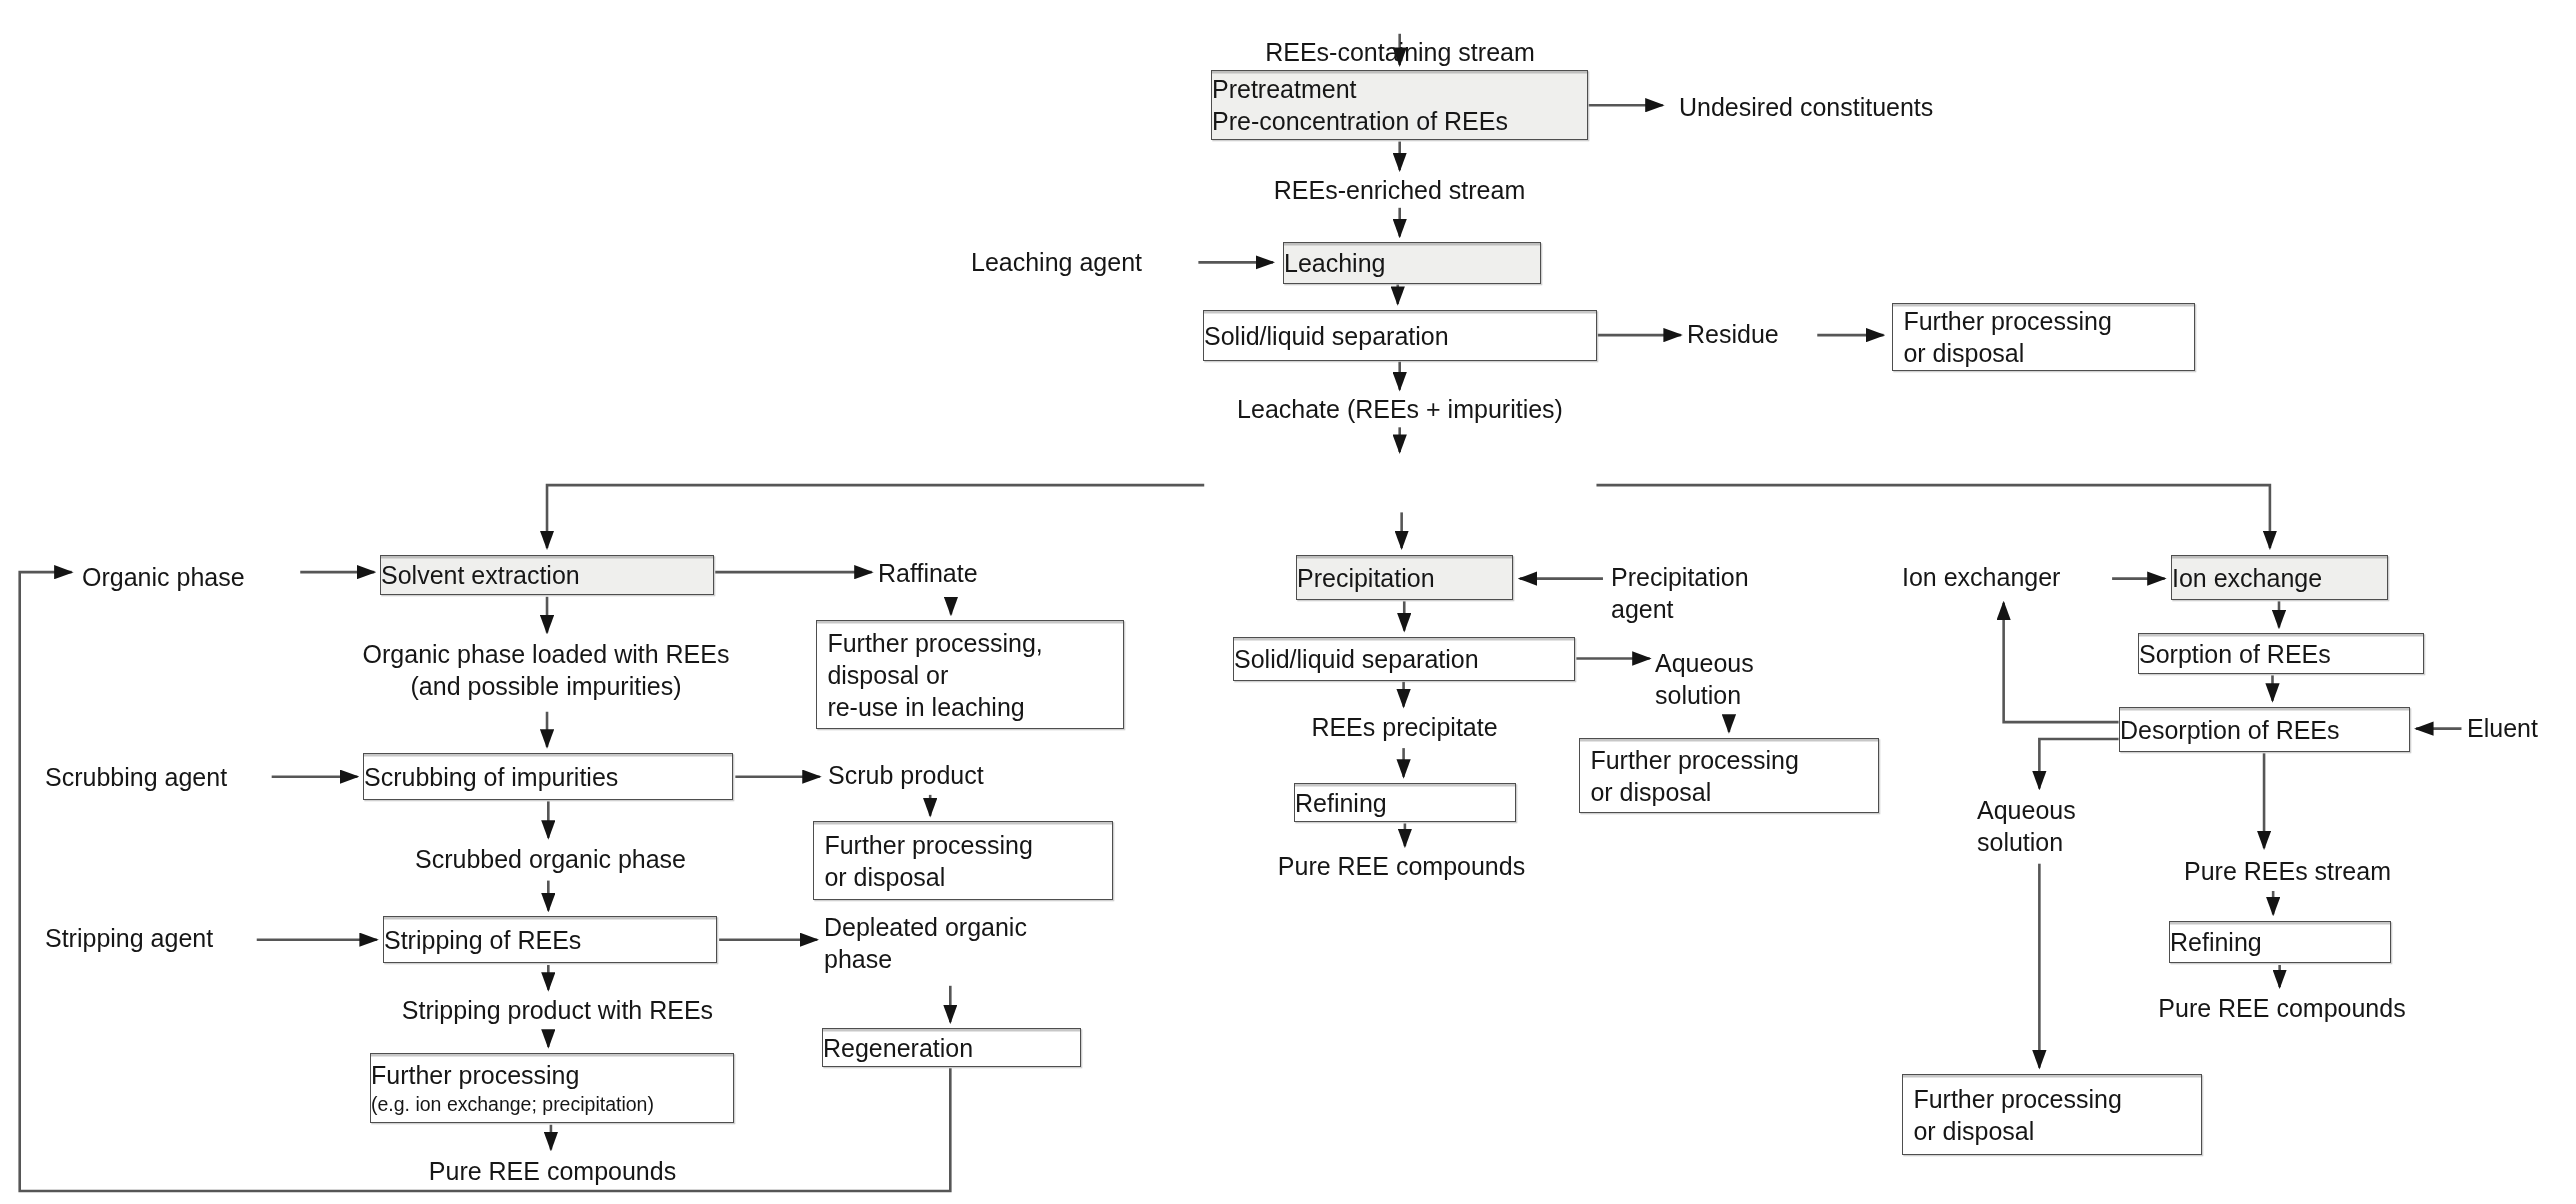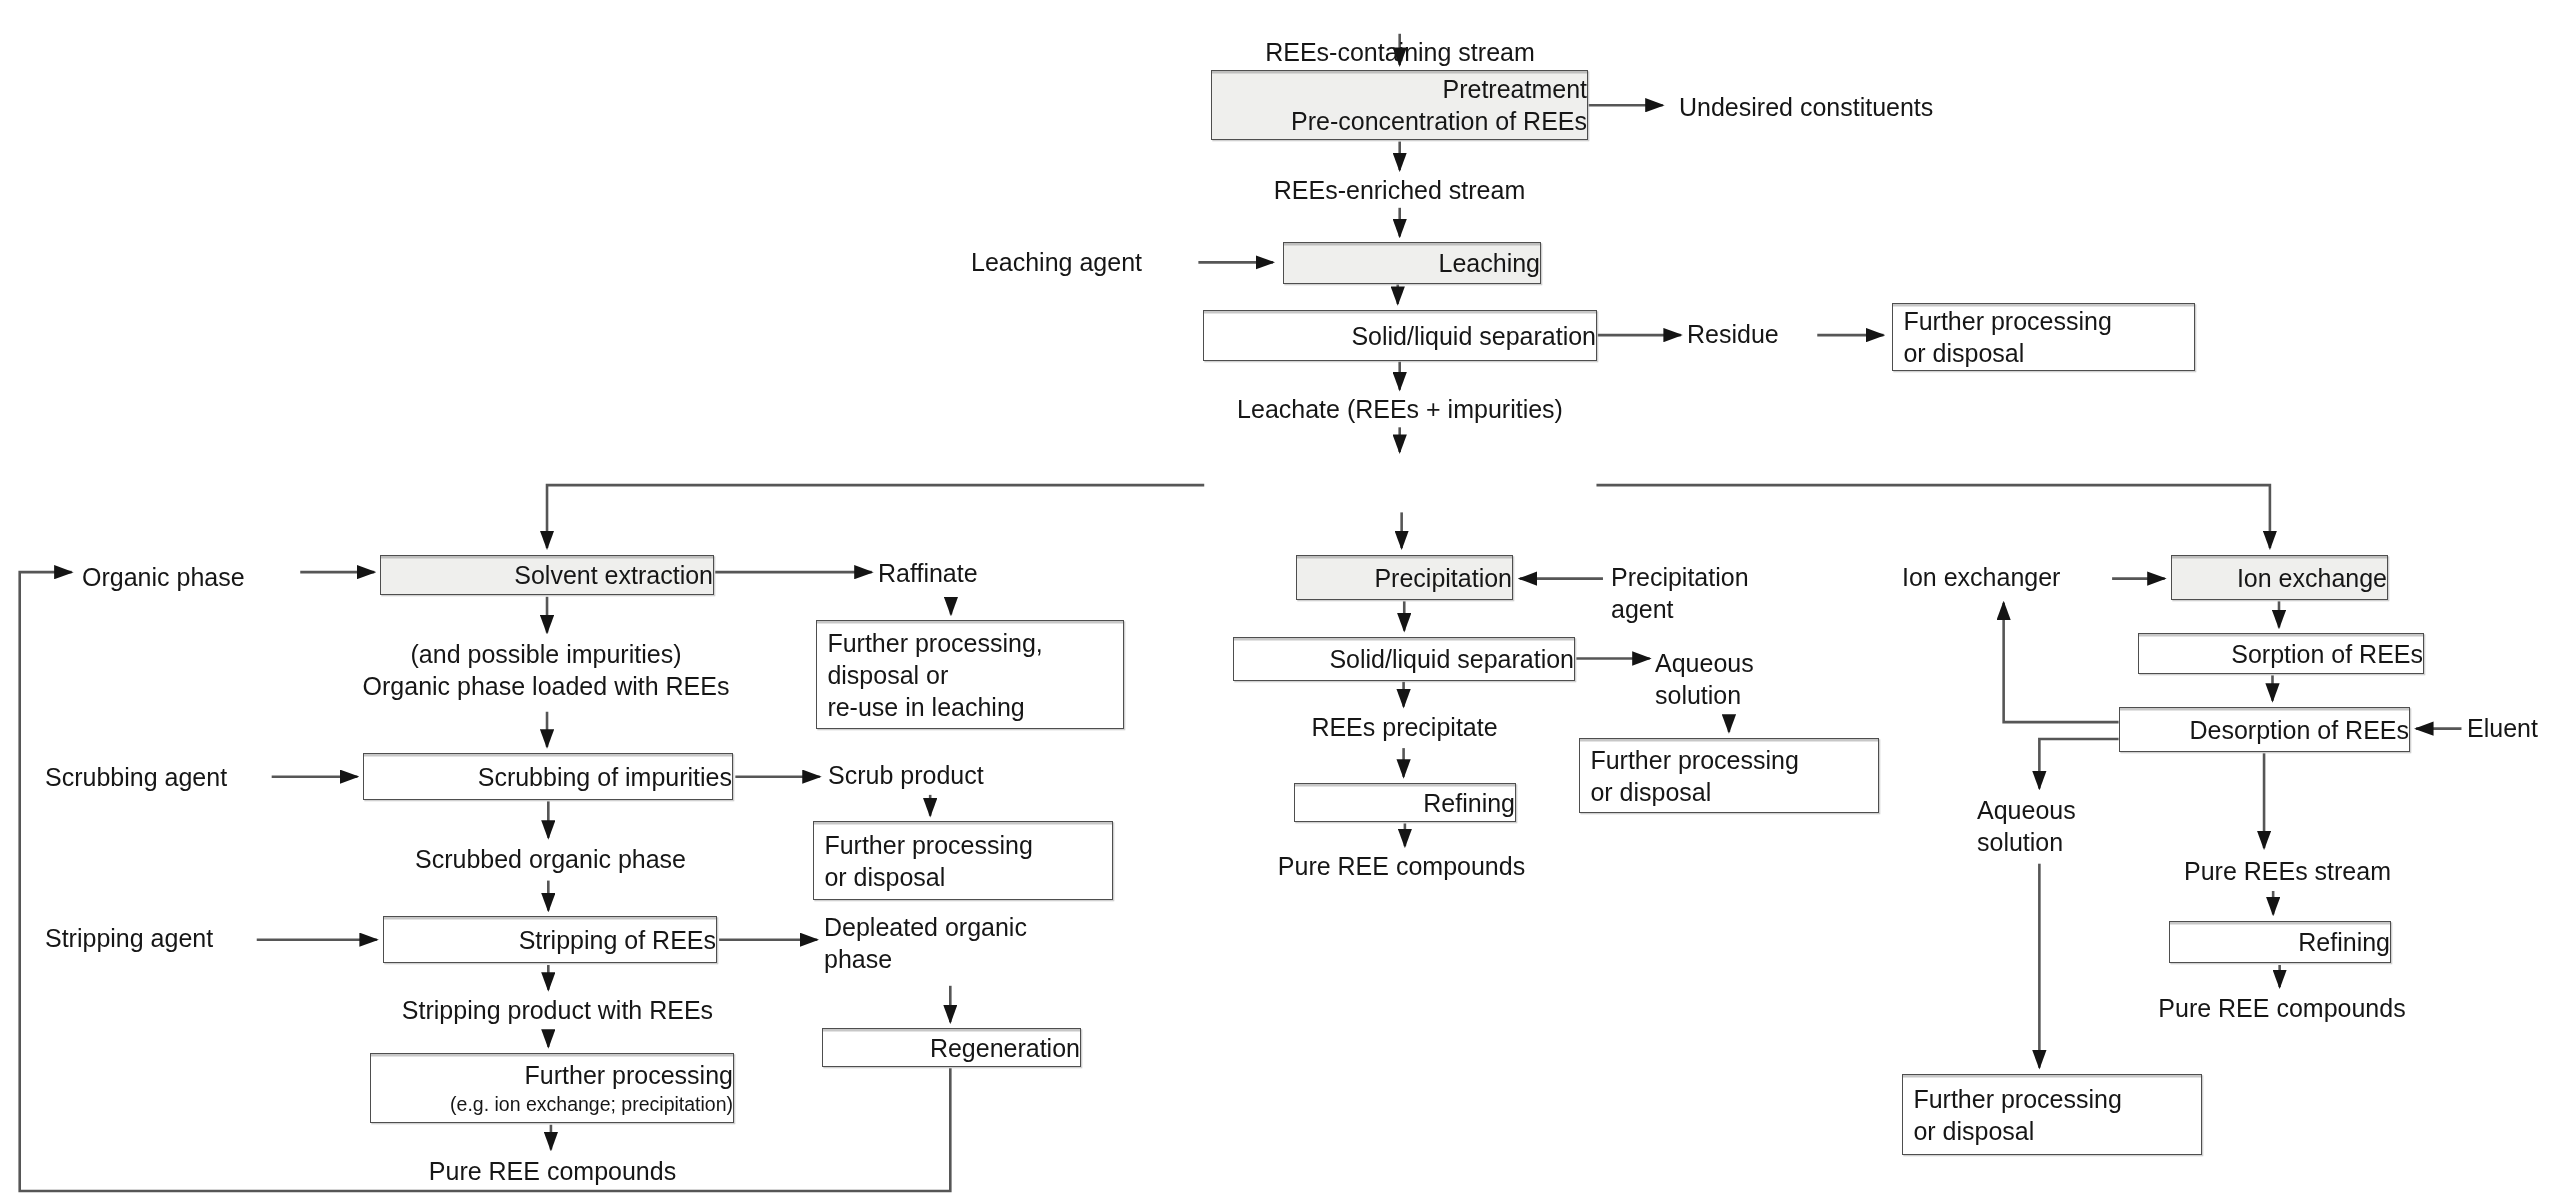--- a/index.html
+++ b/index.html
@@ -12,21 +12,21 @@
     background:var(--canvas-bg);
     font-family:"Liberation Sans","DejaVu Sans",sans-serif;
     color:var(--text);
   }
   #connectors{position:absolute;left:0;top:0;}
   .conn{stroke:var(--line);stroke-width:4;fill:none;}
   .box{
     position:absolute; box-sizing:border-box;
     border:1.9px solid var(--box-border);
     background:var(--box-fill-white);
-    display:flex; flex-direction:column; align-items:flex-end; justify-content:center;
+    display:flex; flex-direction:column; align-items:flex-start; justify-content:center;
     text-align:center; font-size:25px; line-height:32px; color:var(--text);
     box-shadow:inset 0 2.6px 0 rgba(130,130,130,.45), 1.3px 1.3px 0 rgba(150,150,150,.45);
   }
   .box.gray{background:var(--box-fill-gray);}
   .box.leftalign{align-items:flex-start;text-align:left;padding:2.6px 10.4px;}
   .box span{display:block;white-space:nowrap;}
   .lbl{
     position:absolute; font-size:25px; line-height:32px; color:var(--text);
     white-space:nowrap;
   }
@@ -119,22 +119,22 @@
   <div class="box gray" style="left:380px;top:555px;width:334px;height:40px;">
     <span>Solvent extraction</span>
   </div>
   <div class="lbl" style="left:878px;top:557px;">Raffinate</div>
   <div class="box leftalign" style="left:816px;top:620px;width:308px;height:109px;">
     <span>Further processing,</span>
     <span>disposal or</span>
     <span>re-use in leaching</span>
   </div>
   <div class="lbl center" style="left:312px;top:638px;width:468px;">
+    <span>Organic phase loaded with REEs</span>
     <span>(and possible impurities)</span>
-    <span>Organic phase loaded with REEs</span>
   </div>
   <div class="lbl" style="left:45px;top:761px;text-align:center;">Scrubbing agent</div>
   <div class="box" style="left:363px;top:753px;width:370px;height:47px;">
     <span>Scrubbing of impurities</span>
   </div>
   <div class="lbl" style="left:828px;top:759px;">Scrub product</div>
   <div class="box leftalign" style="left:813px;top:821px;width:300px;height:79px;">
     <span>Further processing</span>
     <span>or disposal</span>
   </div>

